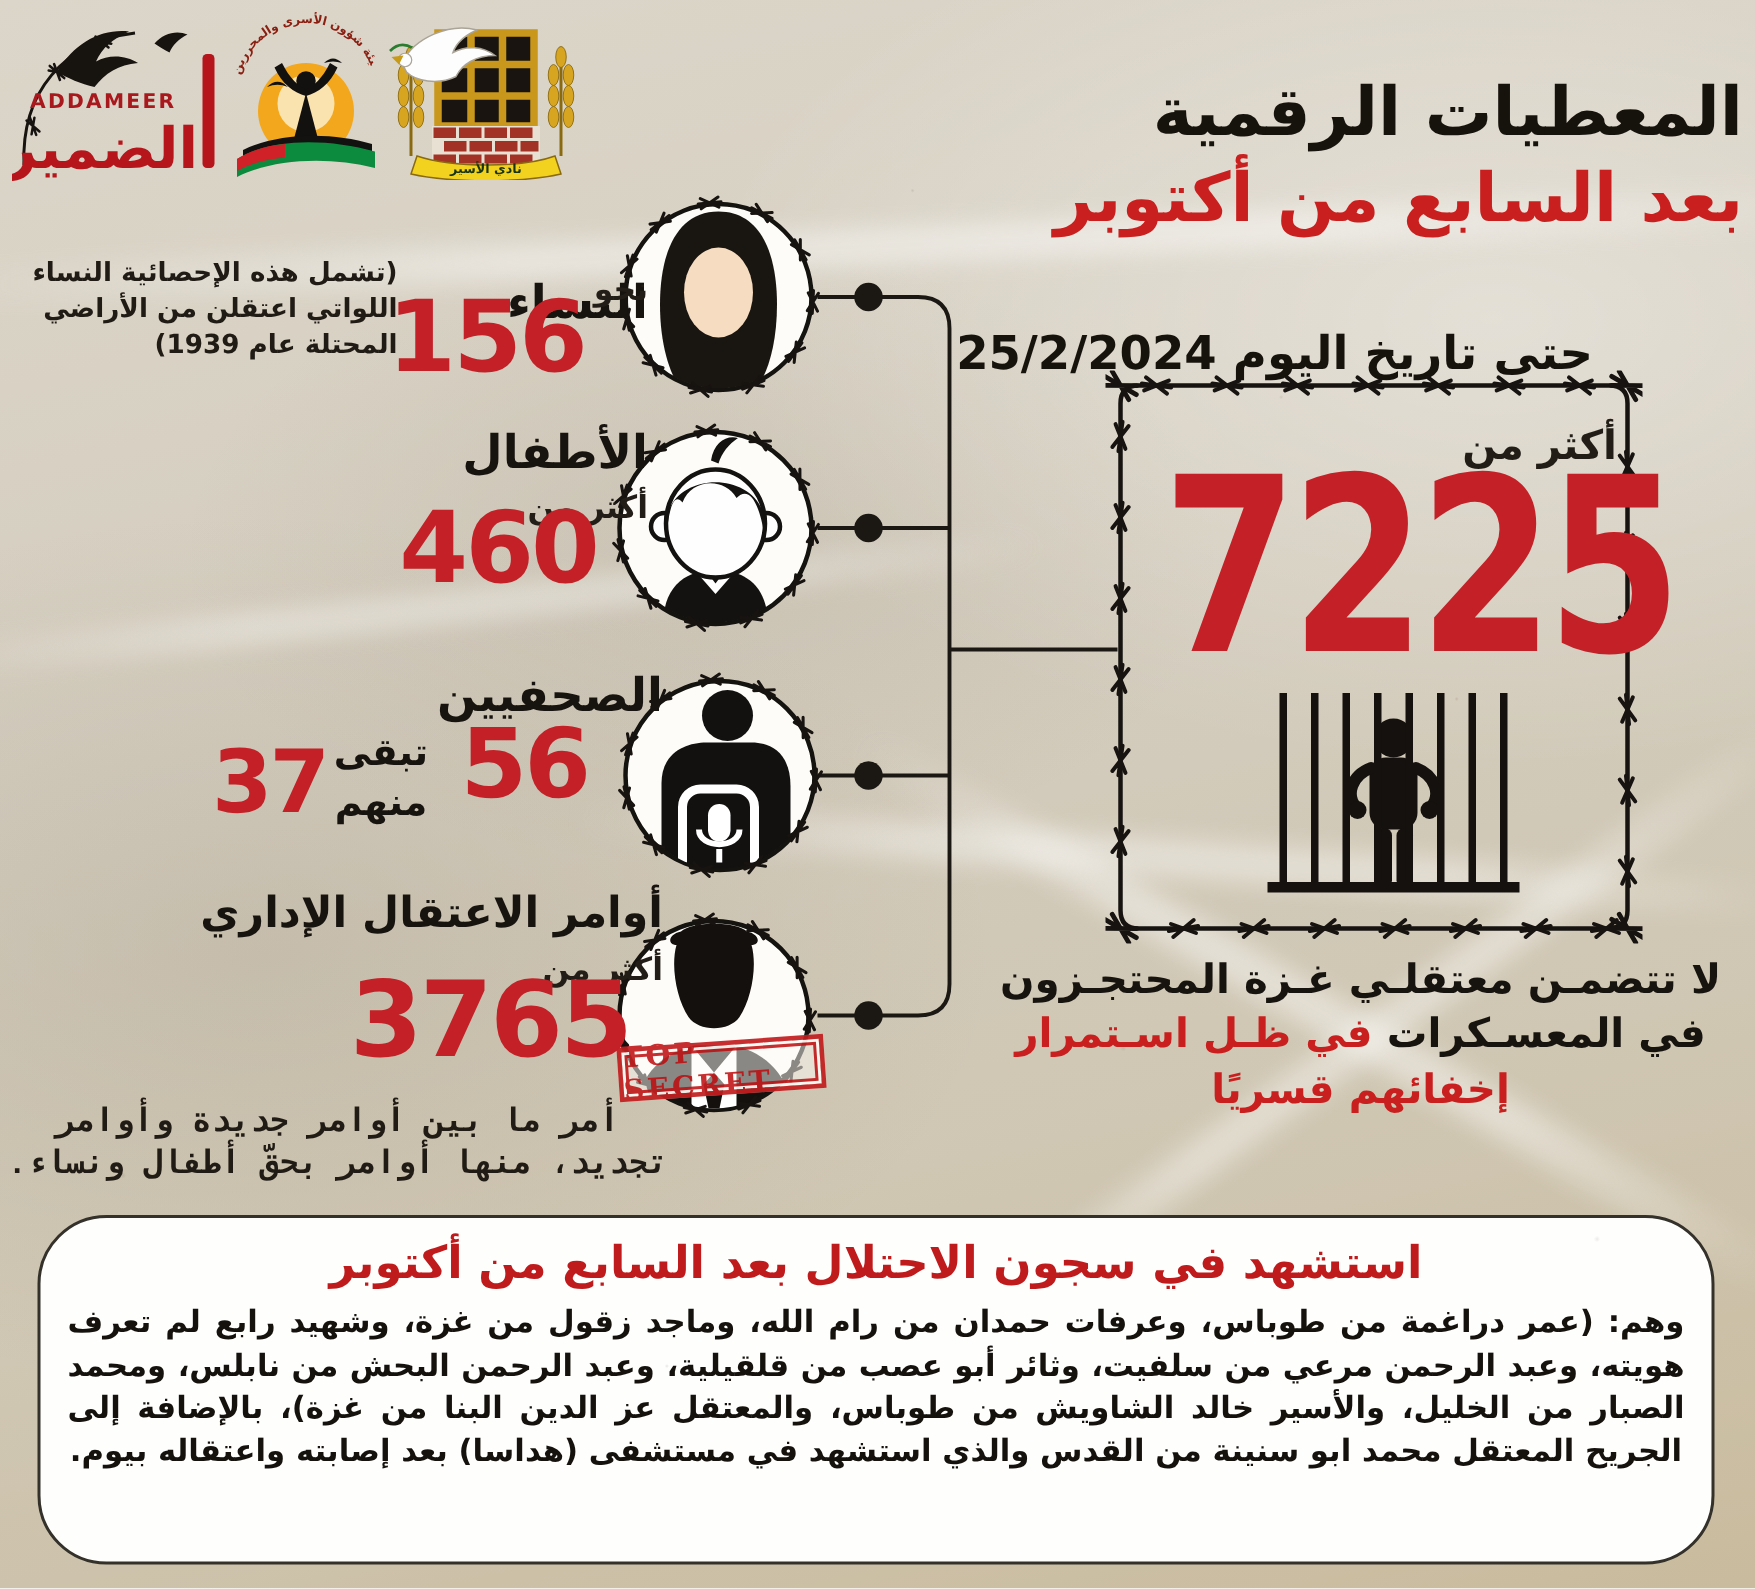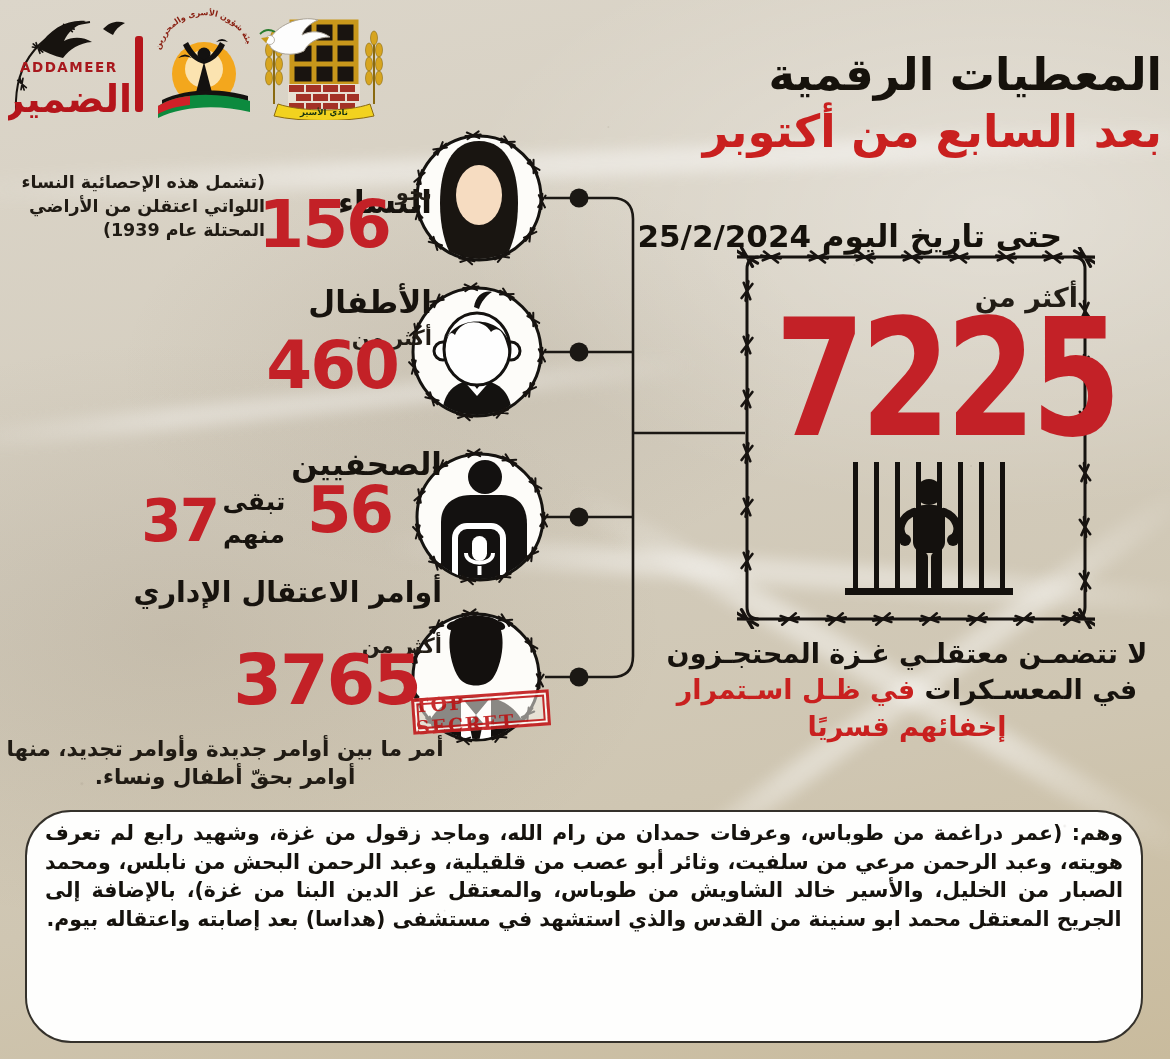--- a/index.html
+++ b/index.html
@@ -277,24 +277,24 @@
       <use href="#barb" transform="translate(62.67859414234192,137.80273049550368) rotate(191.10000000000002) scale(0.85)"></use>
       <use href="#barb" transform="translate(30.70283687229397,121.19265459829518) rotate(223.8) scale(0.85)"></use>
       <use href="#barb" transform="translate(12.7683250945487,89.94050328677795) rotate(256.5) scale(0.85)"></use>
       <use href="#barb" transform="translate(14.559912304801209,53.95253460873068) rotate(289.20000000000005) scale(0.85)"></use>
       <use href="#barb" transform="translate(35.5097039909921,24.636158594474395) rotate(321.90000000000003) scale(0.85)"></use>
       <use href="#barb" transform="translate(68.97706794761511,11.28403426540288) rotate(354.6) scale(0.85)"></use>
       <use href="#barb" transform="translate(104.35357148699613,18.12849711008326) rotate(387.3) scale(0.85)"></use>
       <use href="#barb" transform="translate(130.42562584220406,42.99999999999997) rotate(420) scale(0.85)"></use>
     </svg>
   <div id="stamp">TOP SECRET</div>
-  <div class="abs rtl lbl" style="right:728px;top:576px;font-size:28.5px;text-align:right;">أوامر الاعتقال الإداري</div>
+  <div class="abs rtl lbl" style="right:728px;top:592px;font-size:28.5px;text-align:right;">أوامر الاعتقال الإداري</div>
   <div class="abs rtl qual" style="right:728px;top:634px;font-size:21px;">أكثر من</div>
   <div class="abs num" style="right:750px;top:645px;font-size:70px;">3765</div>
-  <div class="abs rtl note" style="left:2px;top:735px;width:446px;text-align:center;font-size:21.5px;line-height:1.32;font-weight:800;">أمر ما بين أوامر جديدة وأوامر تجديد، منها أوامر بحقّ أطفال ونساء.</div>
+  <div class="abs rtl note" style="left:2px;top:735px;width:446px;text-align:center;font-size:21.5px;line-height:1.32;font-weight:800;font-family:Liberation Mono, monospace;">أمر ما بين أوامر جديدة وأوامر تجديد، منها أوامر بحقّ أطفال ونساء.</div>
 
   <svg id="frame-svg" class="abs" style="left:737px;top:247px" width="358" height="382" viewBox="0 0 358 382">
     <path d="M22 10 H336 Q348 10 348 22 V360 Q348 372 336 372 H22 Q10 372 10 360 V22 Q10 10 22 10 Z" fill="none" stroke="#161310" stroke-width="3"></path>
   <use href="#barb" transform="translate(34,10) rotate(8) scale(1.1)"></use>
       <use href="#barb" transform="translate(52,372) rotate(-10) scale(1.1)"></use>
       <use href="#barb" transform="translate(81,10) rotate(8) scale(1.1)"></use>
       <use href="#barb" transform="translate(99,372) rotate(-10) scale(1.1)"></use>
       <use href="#barb" transform="translate(128,10) rotate(8) scale(1.1)"></use>
       <use href="#barb" transform="translate(146,372) rotate(-10) scale(1.1)"></use>
       <use href="#barb" transform="translate(175,10) rotate(8) scale(1.1)"></use>
@@ -345,16 +345,17 @@
         <rect x="157" y="0" width="5" height="126"></rect>
       <rect x="2" y="126" width="168" height="7"></rect>
     </g>
   </svg>
   <div class="abs rtl" style="left:650px;top:636px;width:514px;text-align:center;font-size:27px;font-weight:800;line-height:1.35;">
     <span style="color:#17130e;margin-top:48px;">لا تتضمـن معتقلـي غـزة المحتجـزون في المعسـكرات</span>
     <span style="color:#c9201f;">في ظـل اسـتمرار إخفائهم قسريًا</span>
   </div>
 
   <div id="footer-panel">
+    <div id="footer-title" class="rtl">استشهد في سجون الاحتلال بعد السابع من أكتوبر</div>
     <div id="footer-body" class="rtl">وهم: (عمر دراغمة من طوباس، وعرفات حمدان من رام الله، وماجد زقول من غزة، وشهيد رابع لم تعرف هويته، وعبد الرحمن مرعي من سلفيت، وثائر أبو عصب من قلقيلية، وعبد الرحمن البحش من نابلس، ومحمد الصبار من الخليل، والأسير خالد الشاويش من طوباس، والمعتقل عز الدين البنا من غزة)، بالإضافة إلى الجريح المعتقل محمد ابو سنينة من القدس والذي استشهد في مستشفى (هداسا) بعد إصابته واعتقاله بيوم.</div>
   </div>
 
 </div>
 
 </body></html>

